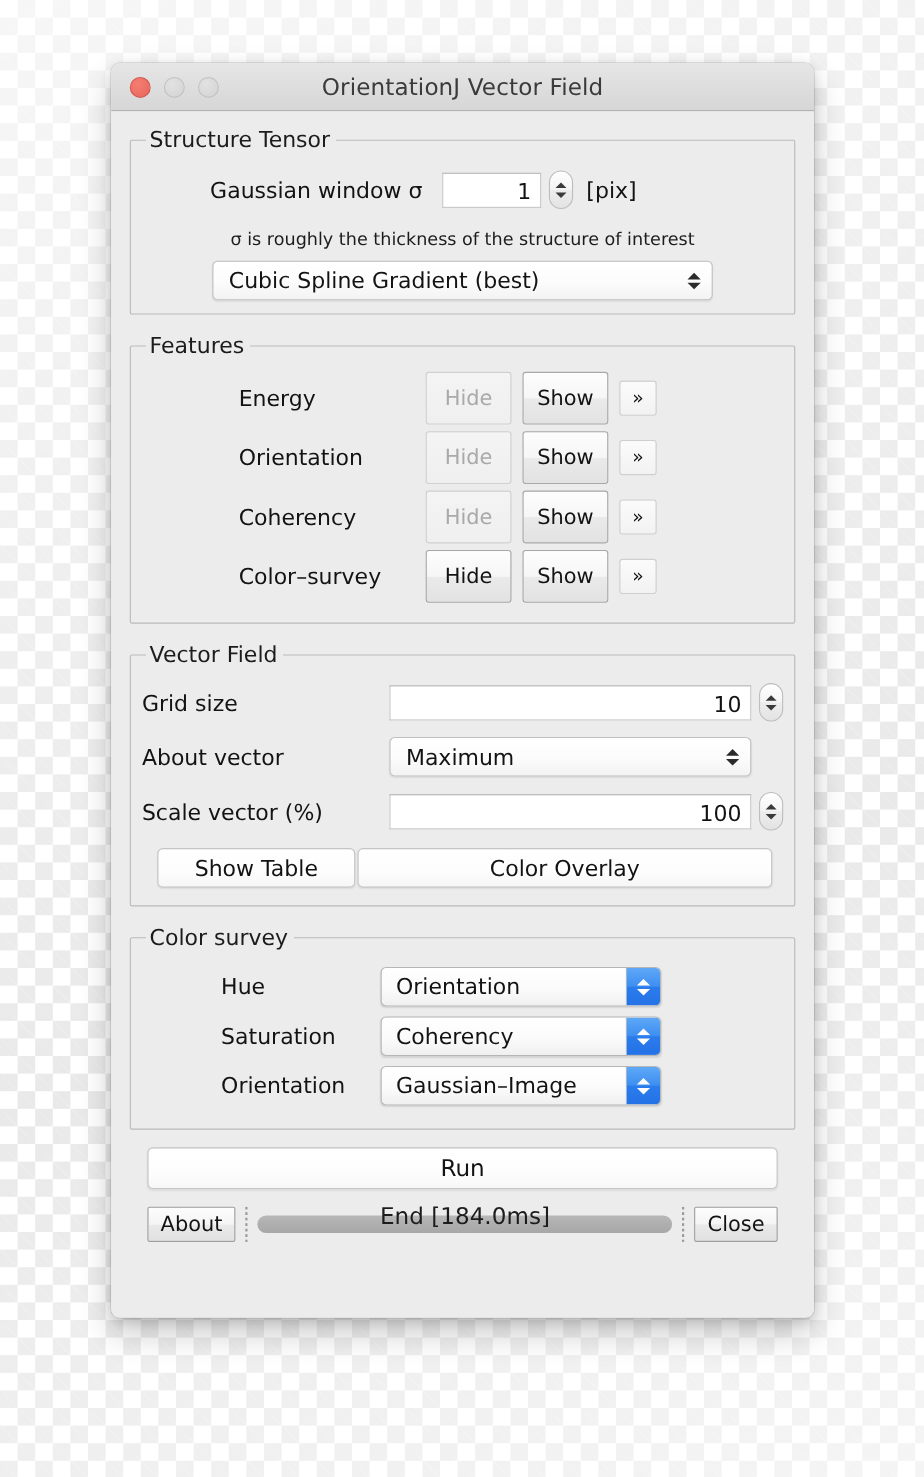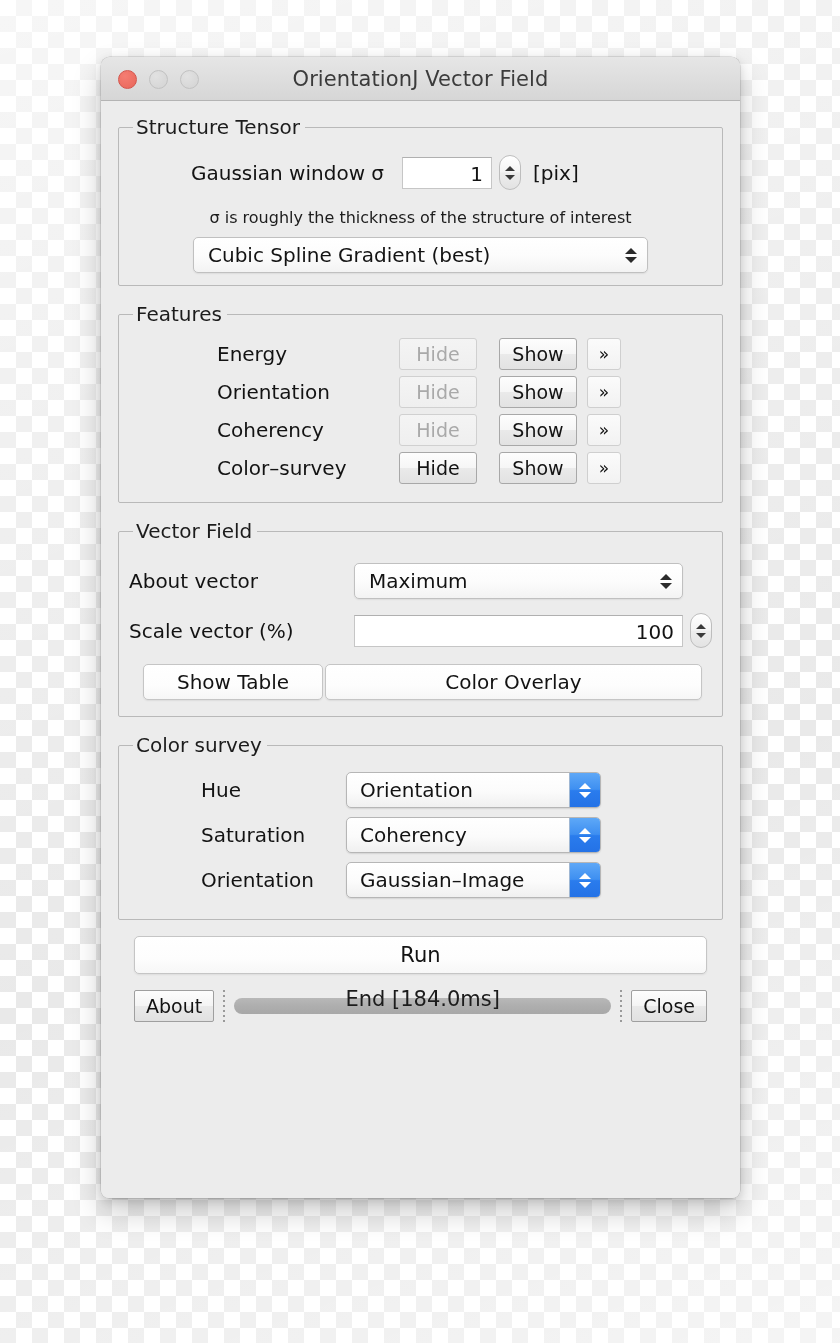--- a/index.html
+++ b/index.html
@@ -220,21 +220,21 @@
   .btn.disabled {
     color: #a9a9a9;
     border-color: #d0d0d0;
     background: linear-gradient(to bottom, #f4f4f4 0%, #efefef 100%);
   }
   .btn.soft {
     border: 1px solid #cfcfcf;
     background: linear-gradient(to bottom, #fbfbfb 0%, #f2f2f2 100%);
   }
 
-  .feat-btn { width: 78px; height: 32px; margin-left: 22px; }
+  .feat-btn { width: 78px; height: 48px; margin-left: 10px; }
   .feat-more { width: 34px; height: 32px; margin-left: 10px; font-size: 17px; }
 
   .wide-btn {
     height: 36px;
     border-radius: 5px;
     border: 1px solid #c5c5c5;
     background: linear-gradient(to bottom, #ffffff 0%, #fdfdfd 60%, #f6f6f6 100%);
     font-size: 20px;
     box-shadow: 0 1px 1.5px rgba(0,0,0,0.07);
   }
@@ -367,20 +367,28 @@
           <div class="btn feat-btn">Show</div>
           <div class="btn feat-more soft">»</div>
         </div>
 
       </div>
     </fieldset>
 
     <fieldset class="group">
       <legend>Vector Field</legend>
 
+      <div class="row" style="margin:8px 0;">
+        <span class="lbl" style="width:225px;">Grid size</span>
+        <div class="numfield" style="flex:1;">10</div>
+        <div class="stepper">
+          <span class="chev up"></span>
+          <span class="chev down"></span>
+        </div>
+      </div>
 
       <div class="row" style="margin:14px 0;">
         <span class="lbl" style="width:225px;">About vector</span>
         <div class="combo" style="flex:1; margin-right:29px;">
           <span class="combo-text">Maximum</span>
           <span class="arrows">
             <span class="chev up"></span>
             <span class="chev down"></span>
           </span>
         </div>

